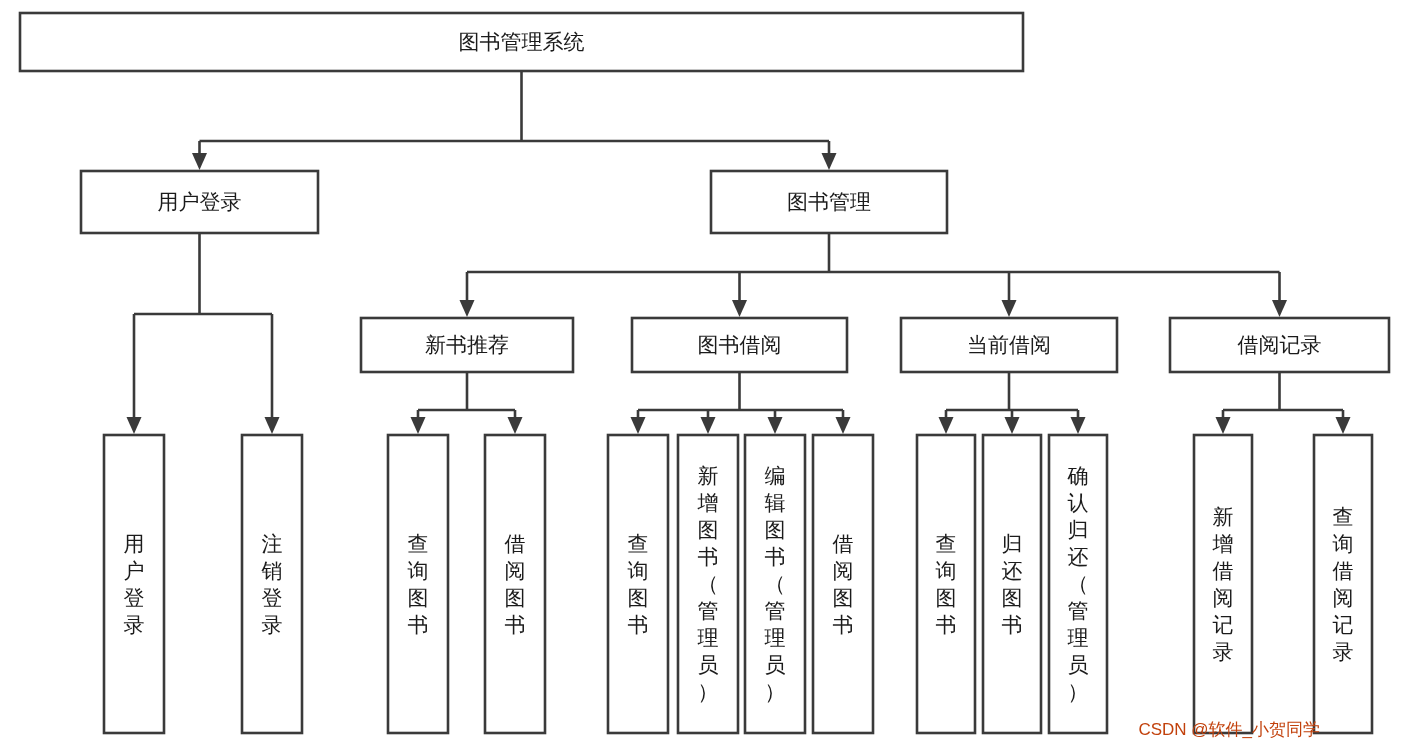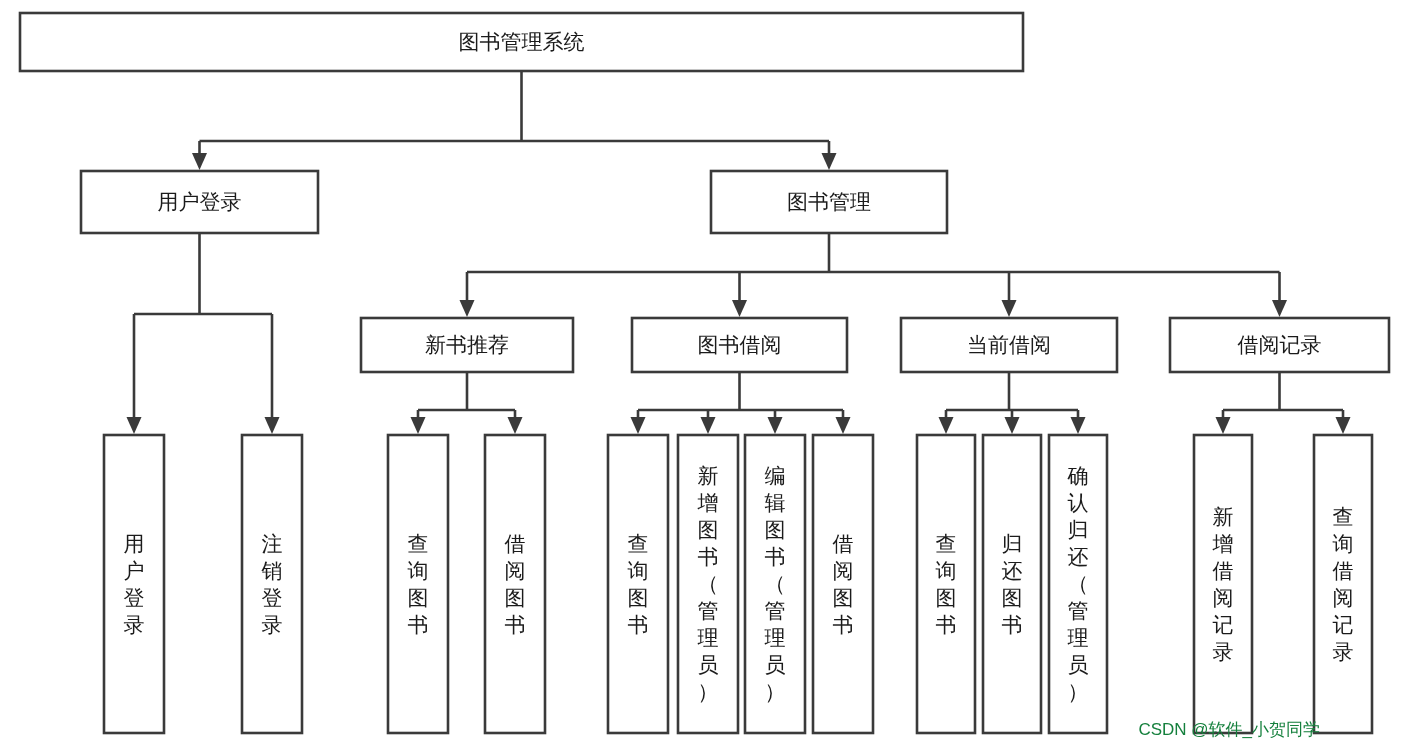--- a/index.html
+++ b/index.html
@@ -47,21 +47,21 @@
     fill: #1b1b1b;
     text-anchor: middle;
     dominant-baseline: middle;
   }
   .watermark {
     position: absolute;
     right: 14px;
     bottom: 6px;
     font-family: "Liberation Sans", "DejaVu Sans", sans-serif;
     font-size: 17px;
-    color: #15803d;
+    color: #c2410c;
     white-space: nowrap;
     pointer-events: none;
   }
 </style>
 </head>
 <body>
 
 <div id="diagram-root">
   <svg class="diagram" viewBox="0 0 1405 747" xmlns="http://www.w3.org/2000/svg">
     <g id="connectors">

